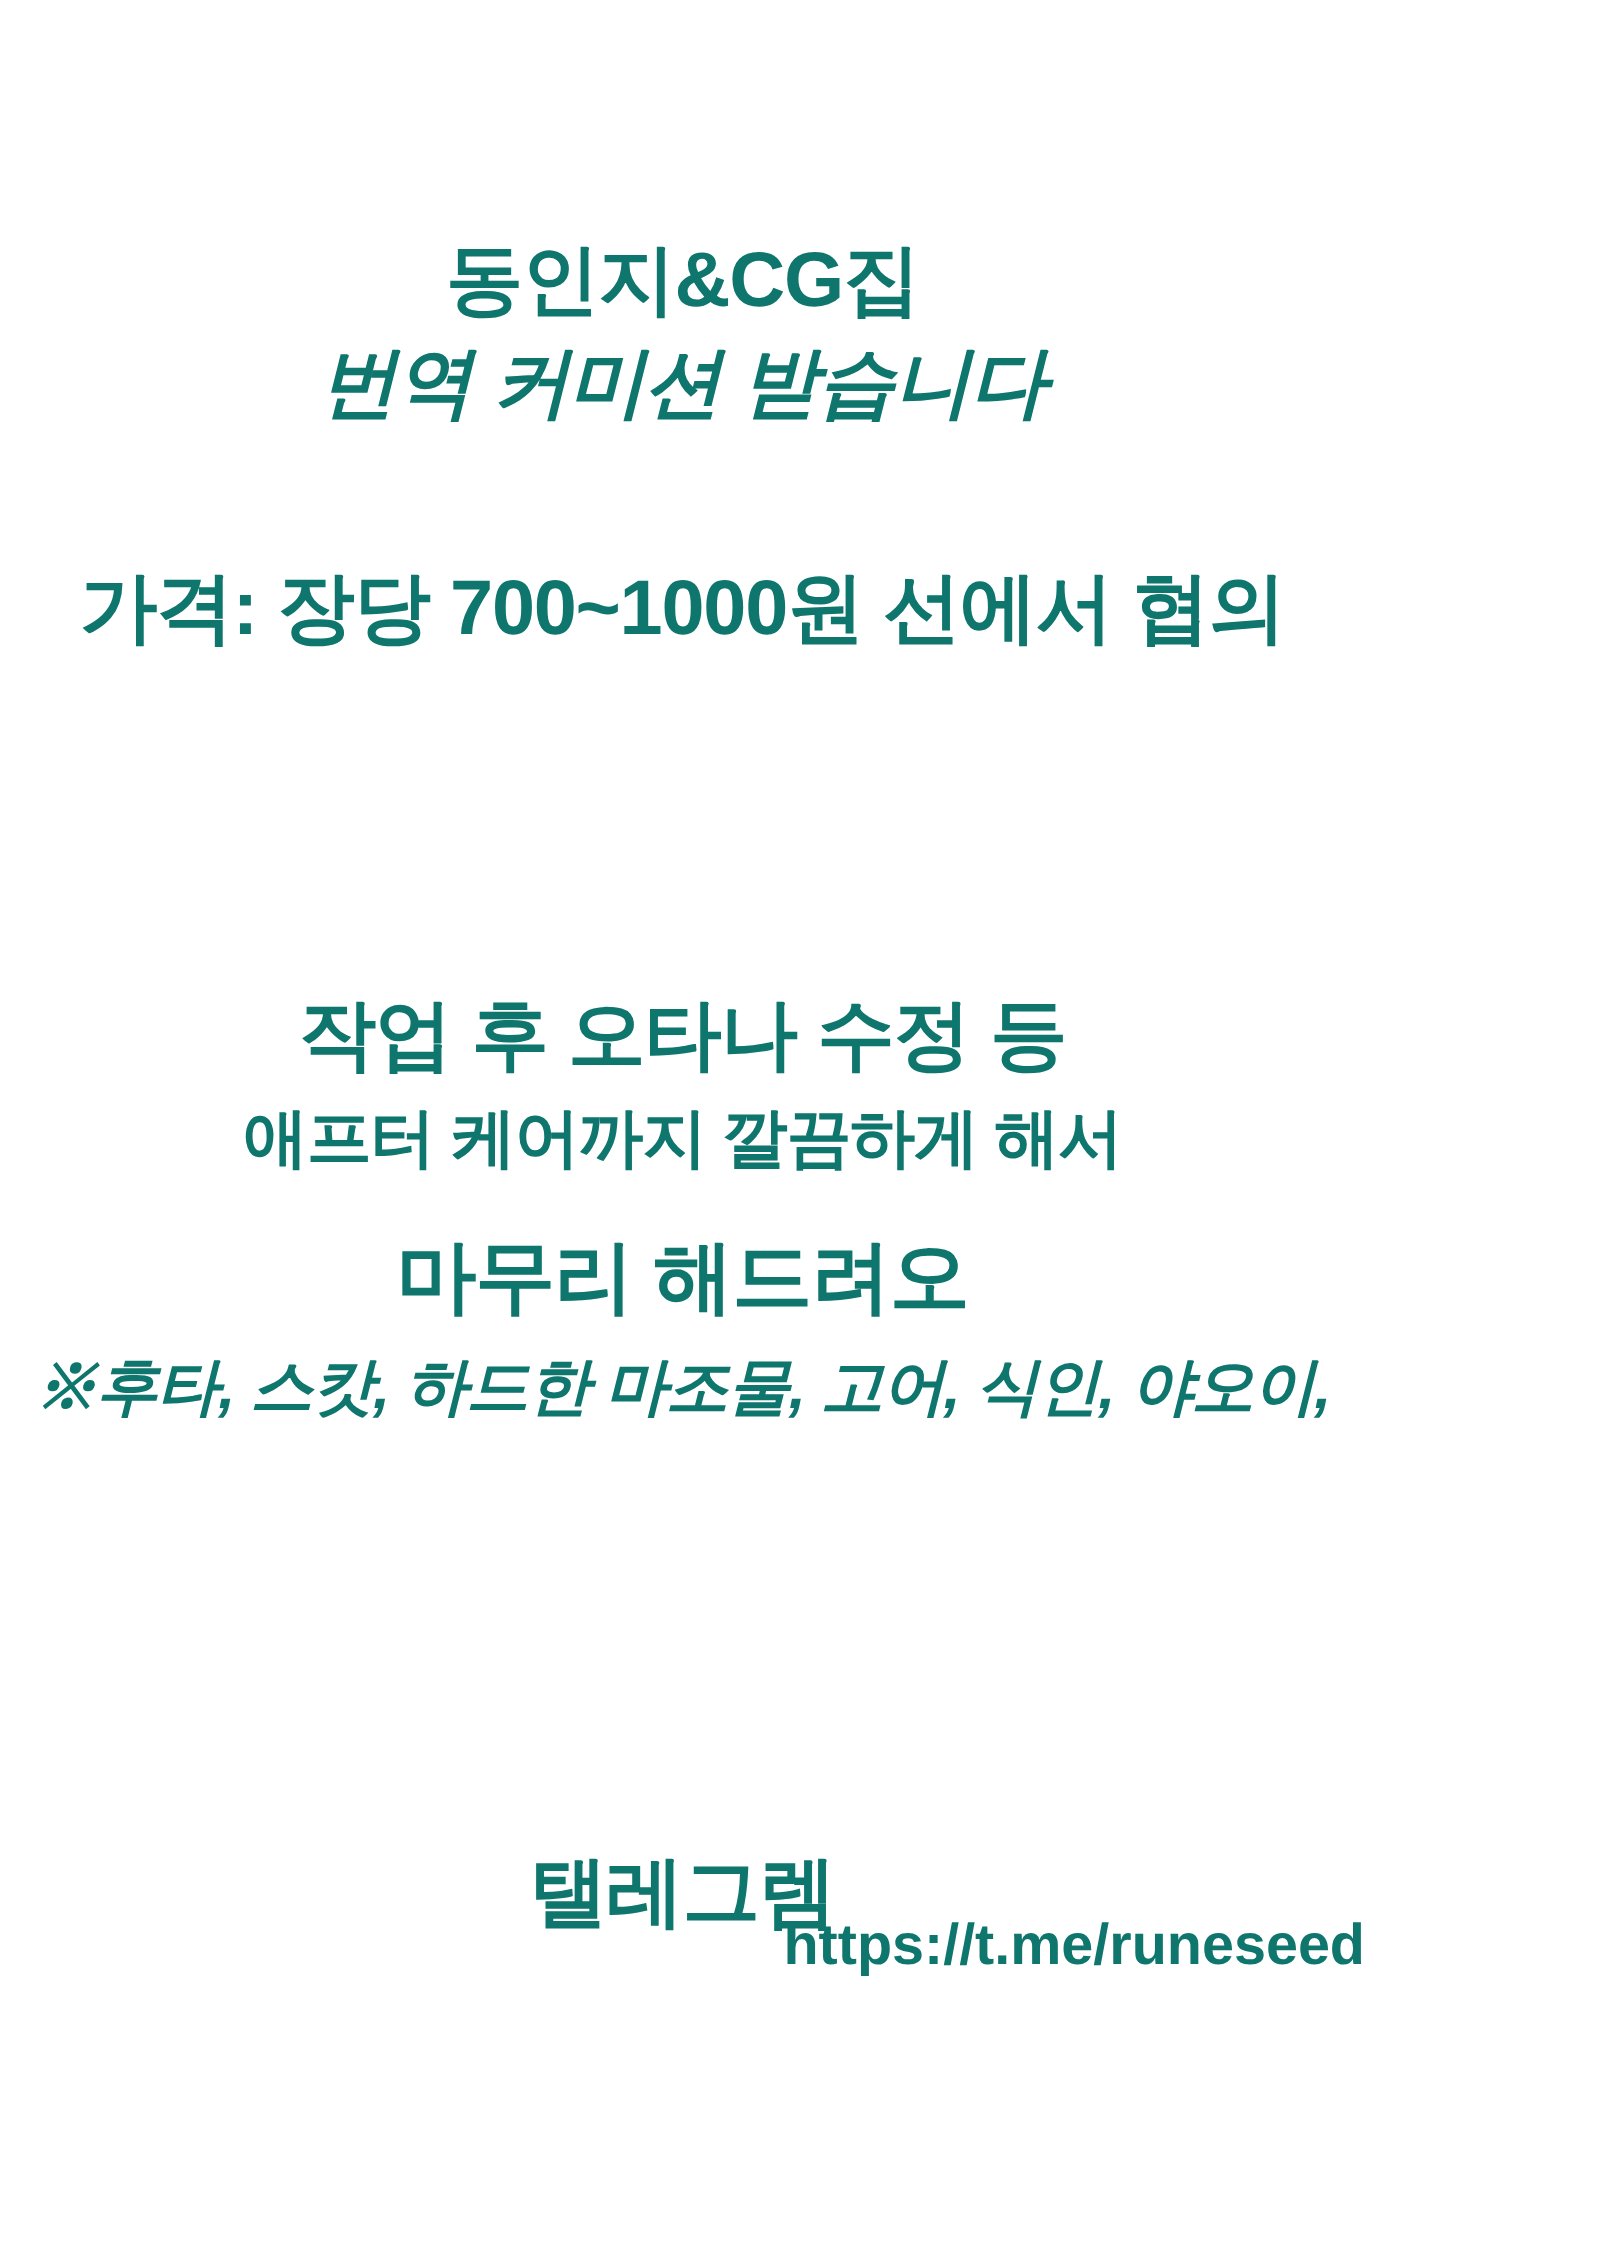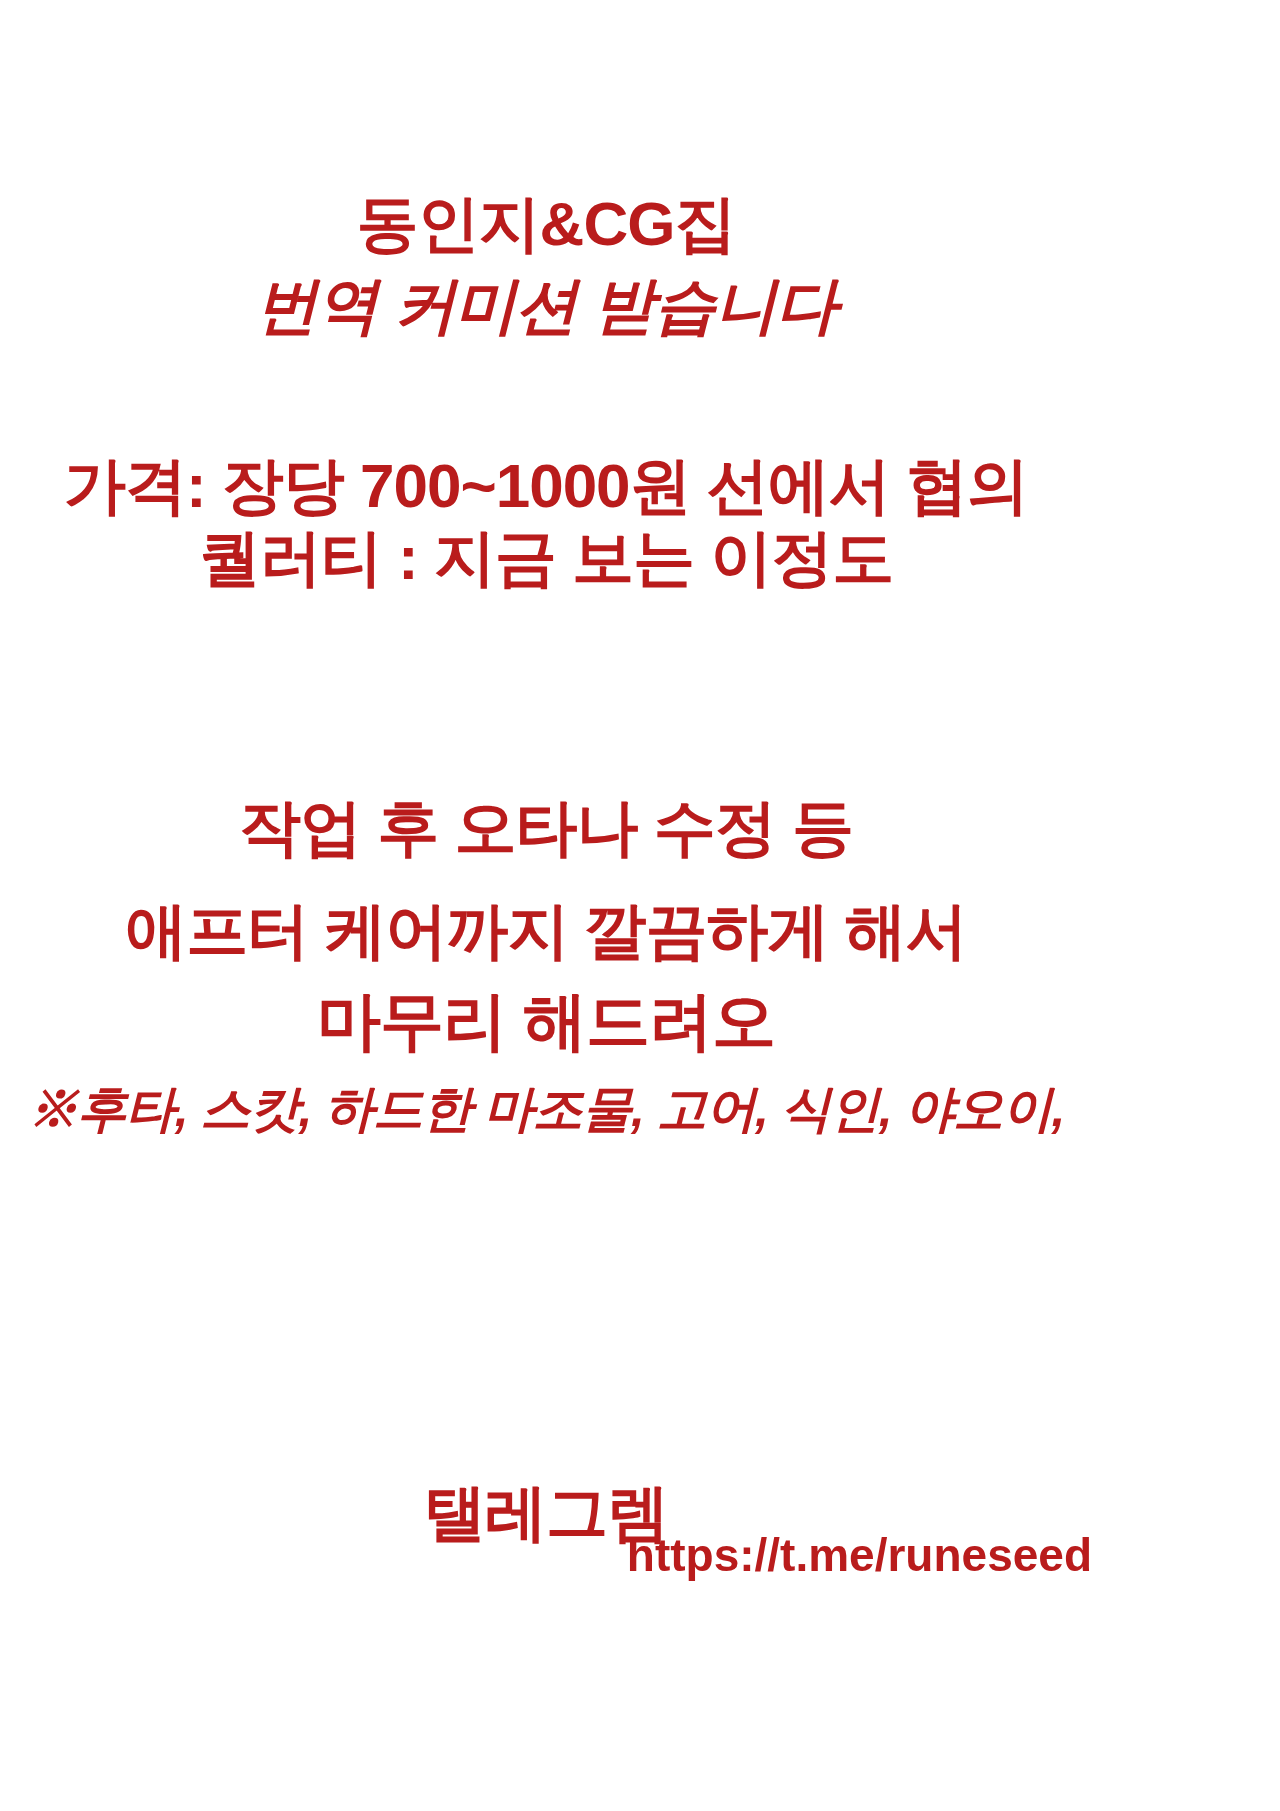--- a/index.html
+++ b/index.html
@@ -22,48 +22,47 @@
     width: 1280px;
     height: 1811px;
     background: #ffffff;
   }
   .line {
     position: absolute;
     left: 0;
     width: 1092px;
     text-align: center;
     white-space: nowrap;
-    color: #b91c1c;
+    color: #0f766e;
     font-weight: 600;
     letter-spacing: -1px;
   }
   .t1  { top: 182px;  font-size: 62px; }
   .t2  { top: 264px;  font-size: 62px; font-style: italic; }
   .p1  { top: 434px;  font-size: 62px; margin-top: 10px; }
   .p2  { top: 516px;  font-size: 62px; }
   .a1  { top: 786px;  font-size: 62px; }
-  .a2  { top: 876px;  font-size: 62px; margin-top: 13px; }
+  .a2  { top: 876px;  font-size: 52px; }
   .a3  { top: 978px;  font-size: 64px; }
   .d1  { top: 1076px; font-size: 50px; font-style: italic; }
   .d2  { top: 1148px; font-size: 50px; }
   .c1  { top: 1426px; font-size: 62px; margin-top: 45px; }
   .c2  { top: 1528px; font-size: 46px; letter-spacing: 0; text-align: right; }
 </style>
 </head>
 <body>
 
 <div class="page">
 
   <div class="line t1">동인지&amp;CG집</div>
 
   <div class="line t2">번역 커미션 받습니다</div>
 
   <div class="line p1">가격: 장당 700~1000원 선에서 협의</div>
 
-  <div class="line p2">퀄러티 : 지금 보는 이정도</div>
 
   <div class="line a1">작업 후 오타나 수정 등</div>
 
   <div class="line a2">애프터 케어까지 깔끔하게 해서</div>
 
   <div class="line a3">마무리 해드려오</div>
 
   <div class="line d1">※후타, 스캇, 하드한 마조물, 고어, 식인, 야오이,</div>
 
 

